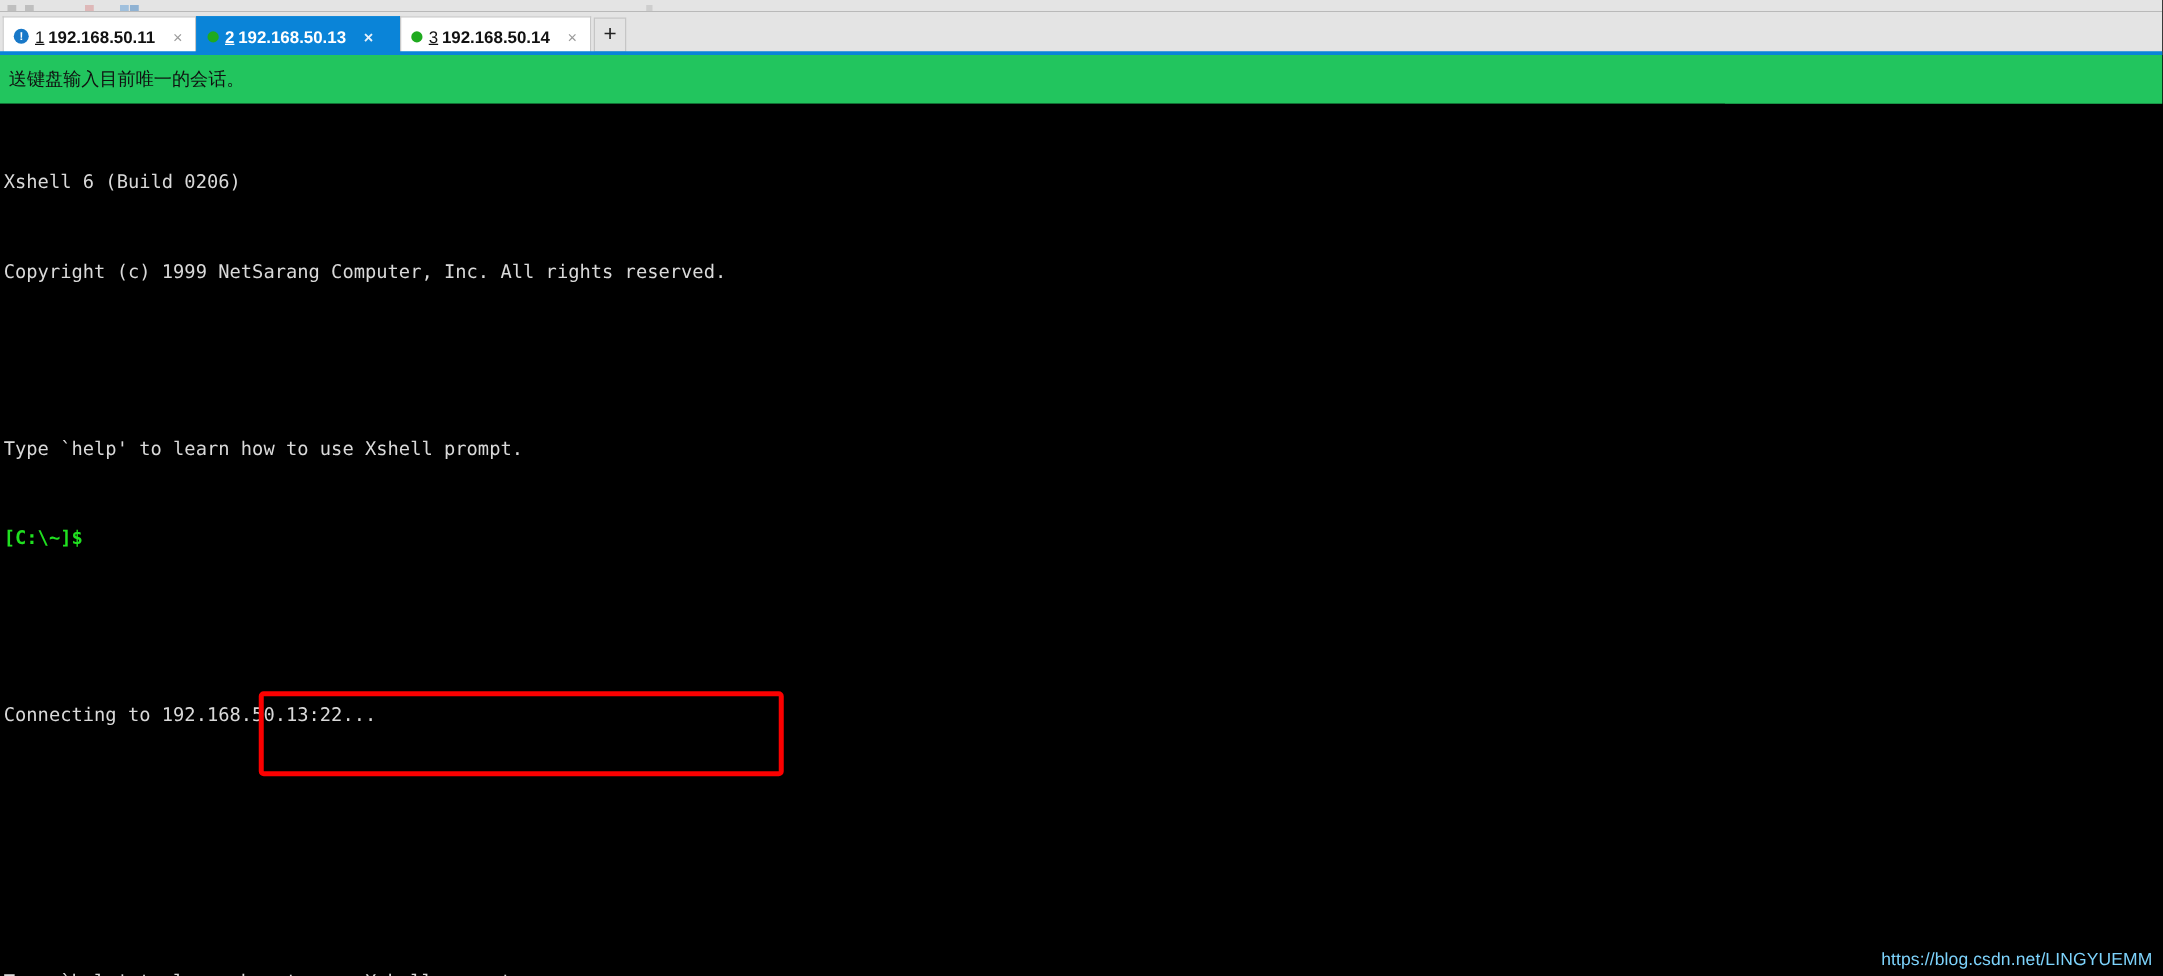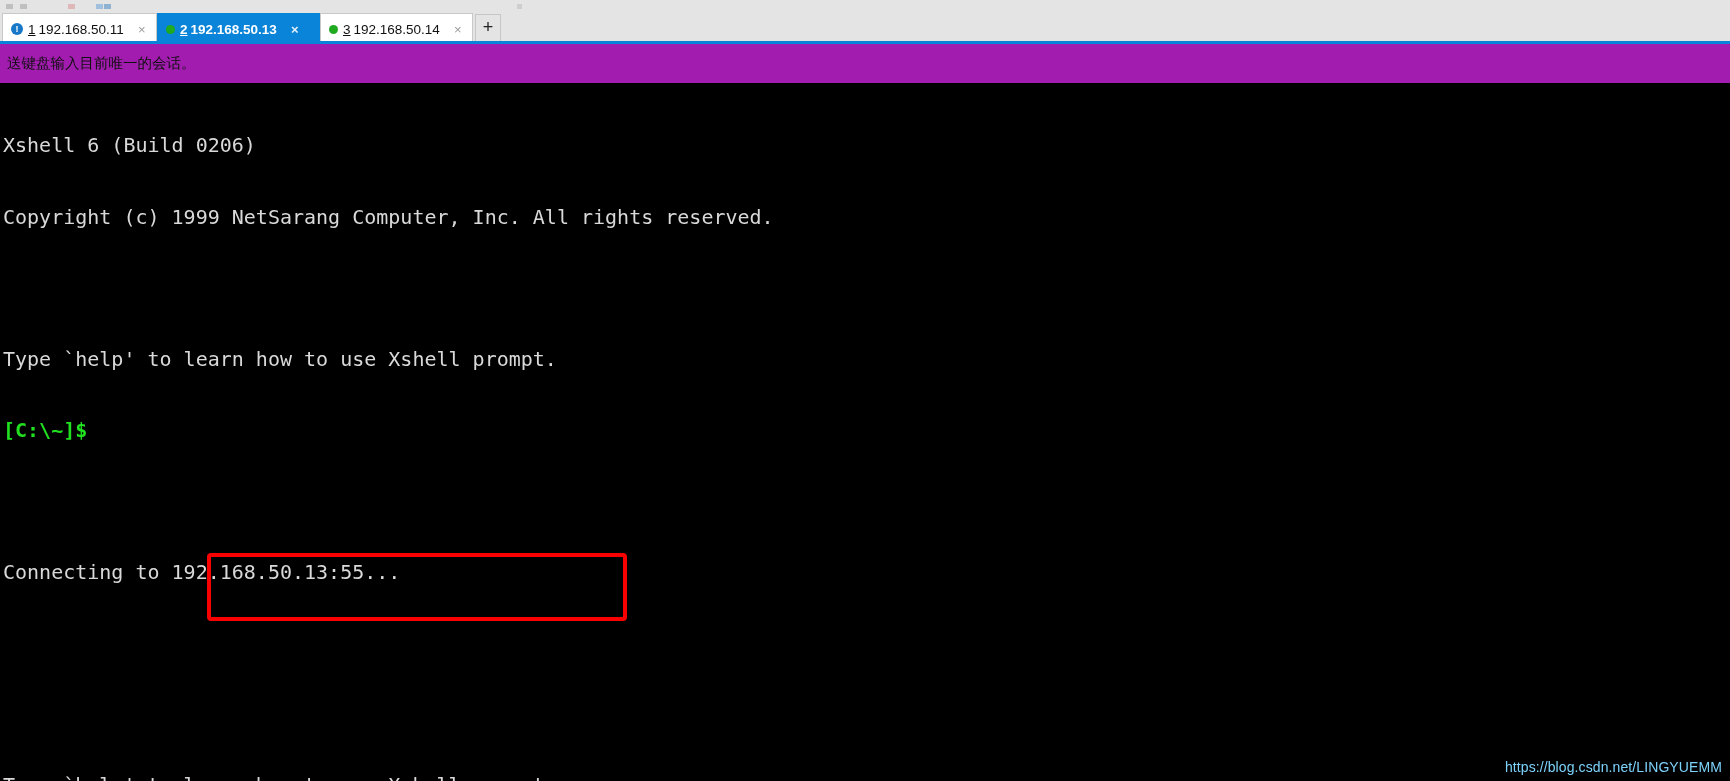--- a/index.html
+++ b/index.html
@@ -103,20 +103,21 @@
     flex: 0 0 auto;
     margin-right: 5px;
     font-family: "Liberation Sans", sans-serif;
   }
   .tab .tab-index {
     text-decoration: underline;
     margin-right: 3px;
   }
   .tab .tab-label {
     margin-right: 8px;
+    font-weight: bold;
   }
   .tab .tab-close {
     width: 20px;
     text-align: center;
     color: #9b9b9b;
     font-size: 13px;
     flex: 0 0 auto;
     padding-right: 4px;
   }
   .tab.active .tab-close { color: #e7f1fa; }
@@ -138,39 +139,39 @@
     text-align: center;
     cursor: default;
   }
 
   
   .hintbar {
     position: absolute;
     left: 0; top: 44px;
     width: 1730px;
     height: 39px;
-    background: #a21caf;
+    background: #22c55e;
     color: #101010;
     font-size: 14.5px;
     display: flex;
     align-items: center;
     padding-left: 7px;
     box-sizing: border-box;
   }
 
   
   .terminal {
     position: absolute;
     left: 0; top: 83px;
     width: 1380px;
     height: 698px;
     background: #000000;
     color: #d9d9d9;
     font-family: "DejaVu Sans Mono", monospace;
-    font-size: 20px;
+    font-size: 15px;
     line-height: 23.7px;
     padding: 4px 0 0 3px;
     box-sizing: border-box;
     overflow: hidden;
     white-space: pre;
   }
   .terminal .line { height: 23.7px; }
   .terminal .blank { height: 23.7px; }
   .seg-green  { color: #20e020; font-weight: bold; }
 
@@ -244,21 +245,21 @@
     <span>送键盘输入目前唯一的会话。</span>
   </div>
 
   <div class="terminal">
     <div class="line">Xshell 6 (Build 0206)</div>
     <div class="line">Copyright (c) 1999 NetSarang Computer, Inc. All rights reserved.</div>
     <div class="blank"></div>
     <div class="line">Type `help' to learn how to use Xshell prompt.</div>
     <div class="line seg-green">[C:\~]$</div>
     <div class="blank"></div>
-    <div class="line">Connecting to 192.168.50.13:55...</div>
+    <div class="line">Connecting to 192.168.50.13:22...</div>
     <div class="blank"></div>
     <div class="blank"></div>
     <div class="line">Type `help' to learn how to use Xshell prompt.</div>
     
     
     
     
     
     
     

